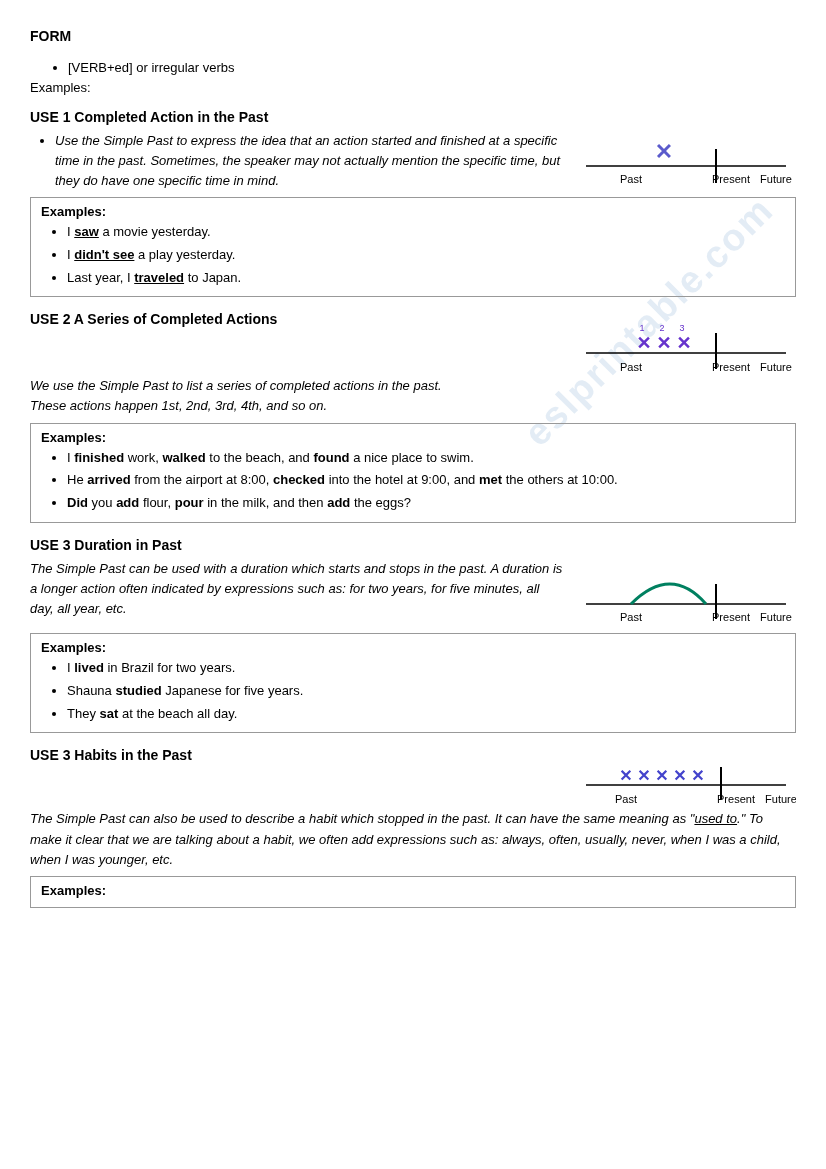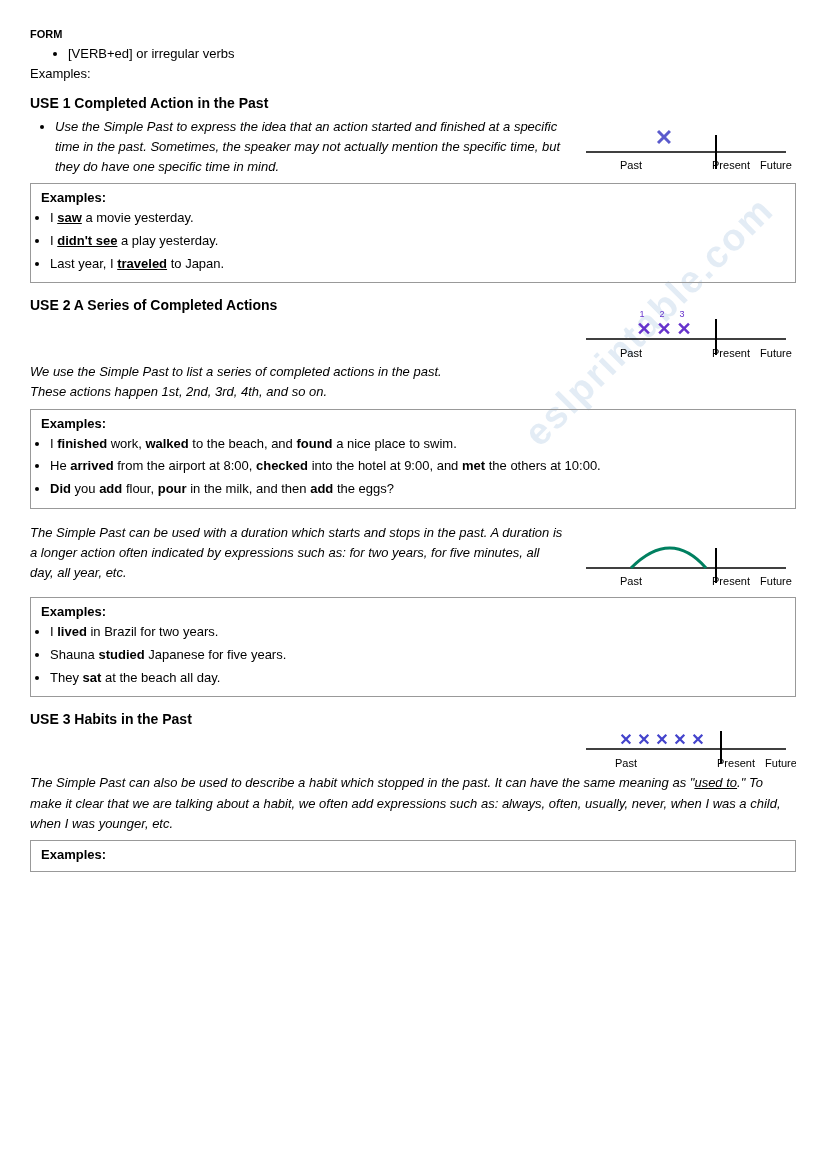--- a/index.html
+++ b/index.html
@@ -14,23 +14,23 @@
       position: relative;
     }
     h1.page-title {
       text-align: center;
       font-size: 15px;
       font-weight: bold;
       margin-bottom: 10px;
       letter-spacing: 1px;
     }
     .section-heading {
-      font-size: 11px;
-      font-weight: bold;
-      margin-bottom: 4px;
+      font-size: 14px;
+      font-weight: bold;
+      margin-bottom: 14px;
       margin-top: 8px;
     }
     .form-section { margin-bottom: 8px; }
     ul.form-list { list-style: disc; margin-left: 38px; }
     ul.form-list li { margin-bottom: 2px; line-height: 1.5; }
 
     
     .use-section {
       margin-top: 14px;
       margin-bottom: 6px;
@@ -60,21 +60,21 @@
       margin-top: 6px;
       margin-bottom: 8px;
     }
     .examples-label {
       font-weight: bold;
       margin-bottom: 3px;
       font-size: 13px;
     }
     .examples-box ul {
       list-style: disc;
-      margin-left: 9px;
+      margin-left: 26px;
     }
     .examples-box ul li {
       margin-bottom: 2px;
       line-height: 1.6;
     }
     
     .timeline-svg { display: block; }
 
     
     .watermark {
@@ -178,20 +178,21 @@
       <div class="examples-label">Examples:</div>
       <ul>
         <li>I <b>finished</b> work, <b>walked</b> to the beach, and <b>found</b> a nice place to swim.</li>
         <li>He <b>arrived</b> from the airport at 8:00, <b>checked</b> into the hotel at 9:00, and <b>met</b> the others at 10:00.</li>
         <li><b>Did</b> you <b>add</b> flour, <b>pour</b> in the milk, and then <b>add</b> the eggs?</li>
       </ul>
     </div>
   </div>
 
   <div class="use-section">
+    <div class="use-title">USE 3 Duration in Past</div>
     <div class="use-content">
       <div class="use-text">
         The Simple Past can be used with a duration which starts and stops in the past. A duration is a longer action often indicated by expressions such as: for two years, for five minutes, all day, all year, etc.
       </div>
       <div class="use-diagram">
 
         <svg class="timeline-svg" width="220" height="68" viewBox="0 0 220 68">
           <line x1="10" y1="45" x2="210" y2="45" stroke="#000" stroke-width="1.5"></line>
           <line x1="140" y1="25" x2="140" y2="60" stroke="#000" stroke-width="2"></line>
 

